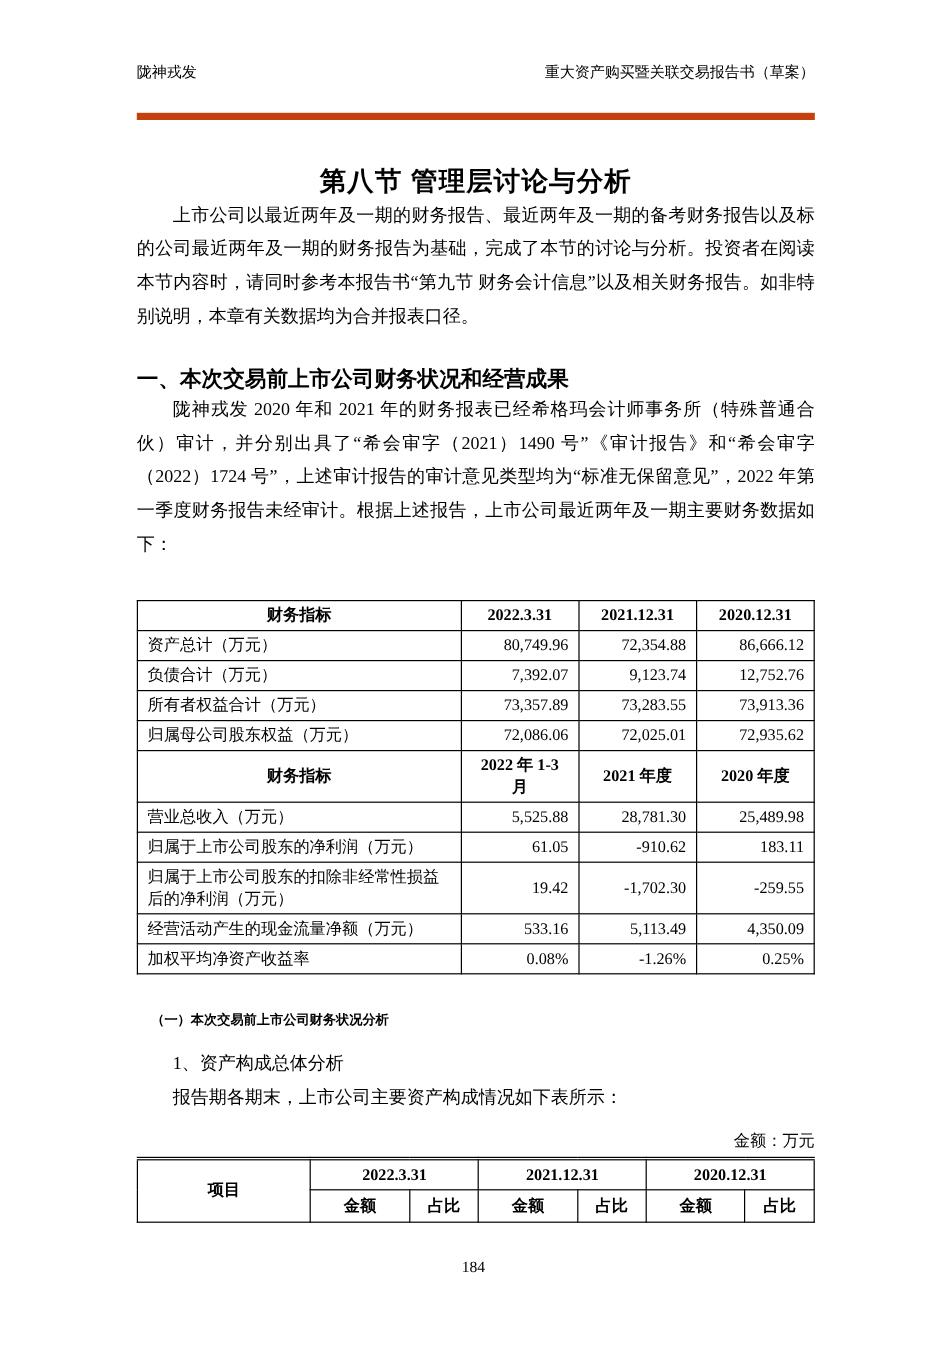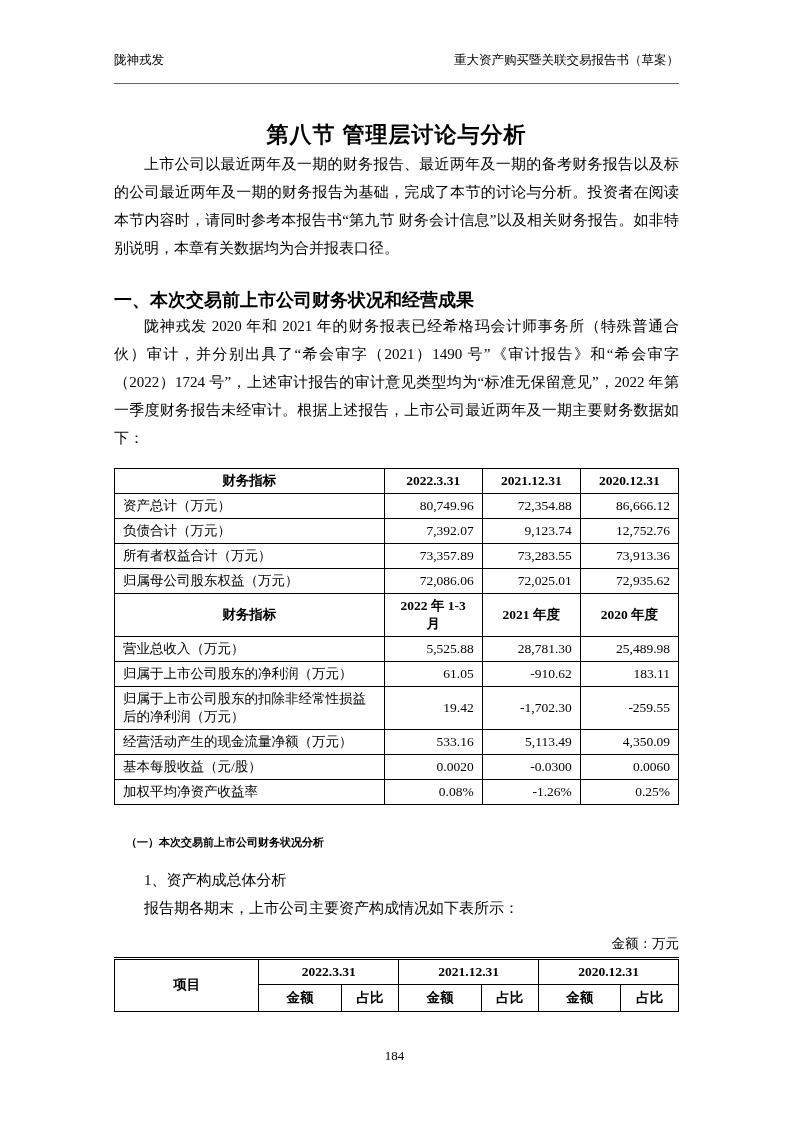--- a/index.html
+++ b/index.html
@@ -12,22 +12,22 @@
   .page {
     position:relative;
     width:793px; height:1122px;
     background:#fff;
     padding:52px 114px 0 114px;
     overflow:hidden;
   }
   .doc-header {
     display:flex; justify-content:space-between; align-items:baseline;
     font-size:12.5px;
-    padding-bottom:14px;
-    border-bottom:1px solid #c2410c;
+    padding-bottom:25px;
+    border-bottom:6px solid #c2410c;
   }
   .doc-title {
     text-align:center;
     font-family:"Liberation Sans","DejaVu Sans",sans-serif;
     font-weight:bold;
     font-size:22px;
     margin-top:36px;
     letter-spacing:1px;
   }
   .body-text {
@@ -51,21 +51,21 @@
   .unit-note {
     font-size:13.5px;
     text-align:right;
     margin-top:12px;
   }
   table {
     width:100%;
     border-collapse:collapse;
     table-layout:fixed;
     font-size:13.5px;
-    margin-top:16px;
+    margin-top:32px;
   }
   th, td { border:1px solid #000; padding:3px 8px; vertical-align:middle; }
   th {
     text-align:center;
     font-weight:bold;
     font-family:"Liberation Serif","DejaVu Serif",serif;
   }
   td.label { text-align:left; }
   td.num { text-align:right; }
   .asset-table { border-top:3px double #000; margin-top:4px; }
@@ -161,26 +161,20 @@
           <td class="label">归属于上市公司股东的扣除非经常性损益后的净利润（万元）</td>
           <td class="num">19.42</td>
           <td class="num">-1,702.30</td>
           <td class="num">-259.55</td>
         </tr>
         <tr>
           <td class="label">经营活动产生的现金流量净额（万元）</td>
           <td class="num">533.16</td>
           <td class="num">5,113.49</td>
           <td class="num">4,350.09</td>
-        </tr>
-        <tr>
-          <td class="label">基本每股收益（元/股）</td>
-          <td class="num">0.0020</td>
-          <td class="num">-0.0300</td>
-          <td class="num">0.0060</td>
         </tr>
         <tr>
           <td class="label">加权平均净资产收益率</td>
           <td class="num">0.08%</td>
           <td class="num">-1.26%</td>
           <td class="num">0.25%</td>
         </tr>
       </tbody>
   </table>
 

